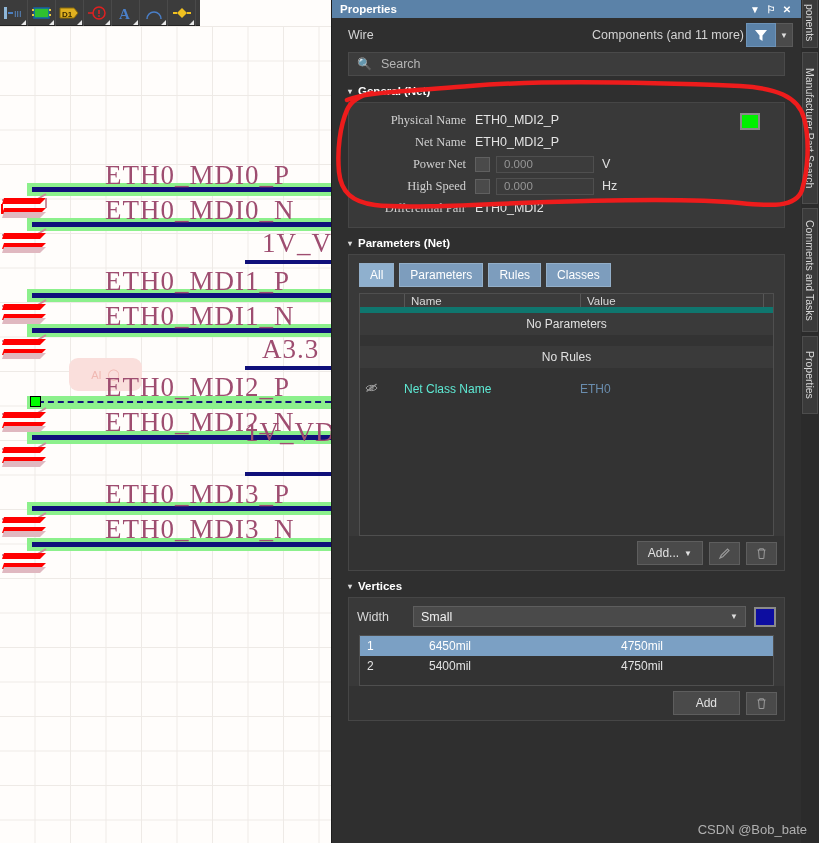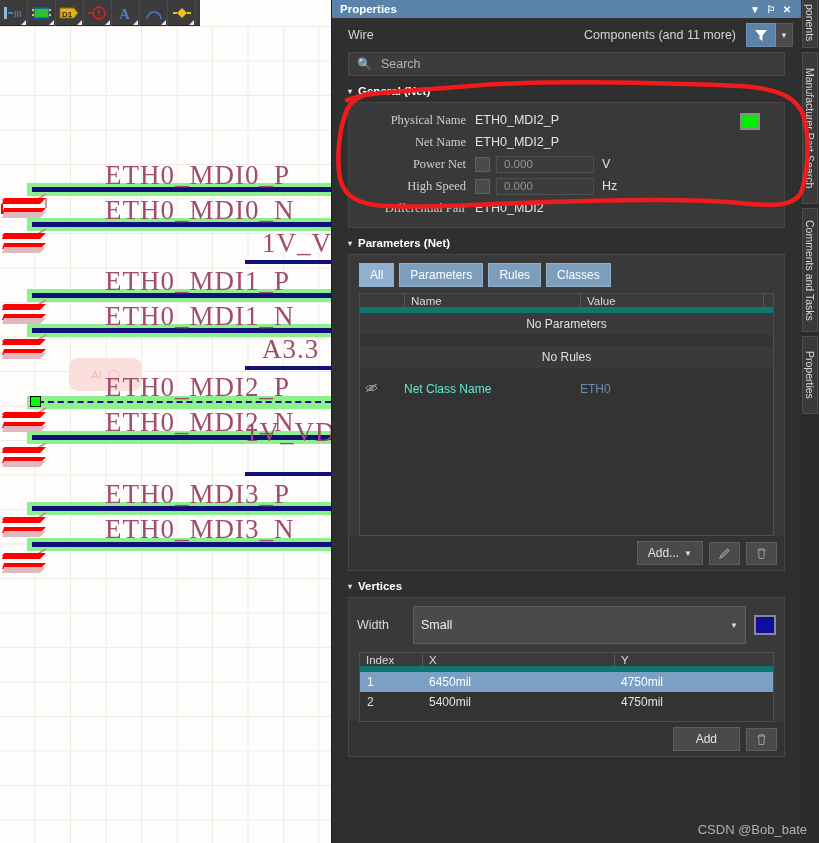--- a/index.html
+++ b/index.html
@@ -181,21 +181,21 @@
     display: flex; align-items: center; gap: 5px;
   }
   .btn.icon-only { padding: 4px 8px; color: #9a9a9a; }
 
   #params-blank { height: 137px; background: #333; }
 
   
   .width-row { display: flex; align-items: center; padding: 8px 8px 8px 8px; gap: 8px; }
   .width-row .lbl { color: #d8d8d8; font-size: 12.5px; width: 48px; }
   .select {
-    flex: 1; height: 38px; background: #4a4a4a; border: 1px solid #5e5e5e;
+    flex: 1; height: 21px; background: #4a4a4a; border: 1px solid #5e5e5e;
     display: flex; align-items: center; padding: 0 7px; color: #efefef;
     font-size: 12.5px; cursor: pointer;
   }
   .select .cv { flex: 1; }
   .select .arw { font-size: 8px; color: #dcdcdc; }
   .swatch-blue { width: 22px; height: 20px; background: #0d0da0; border: 2px solid #8a8a8a; cursor: pointer; }
 
   .vrow { display: flex; height: 20px; align-items: center; font-size: 12px; color: #e2e2e2; }
   .vrow.sel { background: #7ba0c4; color: #ffffff; }
   .vc { padding-left: 6px; border-left: 1px solid transparent; }
@@ -407,21 +407,21 @@
       <span class="titlebar-btn">▼</span>
       <span class="titlebar-btn">⚐</span>
       <span class="titlebar-btn">✕</span>
     </div>
 
     <div id="panel-body">
 
       <div class="obj-row">
         <span>Wire</span>
         <span class="spacer"></span>
-        <span style="margin-right:10px;">Components (and 11 more)</span>
+        <span style="margin-right:2px;">Components (and 11 more)</span>
         <span class="filter-btn">
           <svg width="14" height="13" viewBox="0 0 14 13">
               <path d="M1 1 H13 L8.5 6.5 V12 L5.5 10 V6.5 Z" fill="#ffffff"></path>
             </svg>
         </span>
         <span class="filter-drop">▼</span>
       </div>
 
       <div id="search-box">
         <span class="q">🔍</span>
@@ -526,25 +526,20 @@
         <div class="width-row">
           <span class="lbl">Width</span>
           <span class="select">
             <span class="cv">Small</span>
             <span class="arw">▼</span>
           </span>
           <span class="swatch-blue"></span>
         </div>
 
         <div class="tbl" style="margin-bottom:0;">
-          <div class="tbl-head vhead">
-            <div class="vc idx">Index</div>
-            <div class="vc x">X</div>
-            <div class="vc y">Y</div>
-          </div>
           <div class="vrow sel">
             <div class="vc idx">1</div>
             <div class="vc x">6450mil</div>
             <div class="vc y">4750mil</div>
           </div>
           <div class="vrow">
             <div class="vc idx">2</div>
             <div class="vc x">5400mil</div>
             <div class="vc y">4750mil</div>
           </div>

